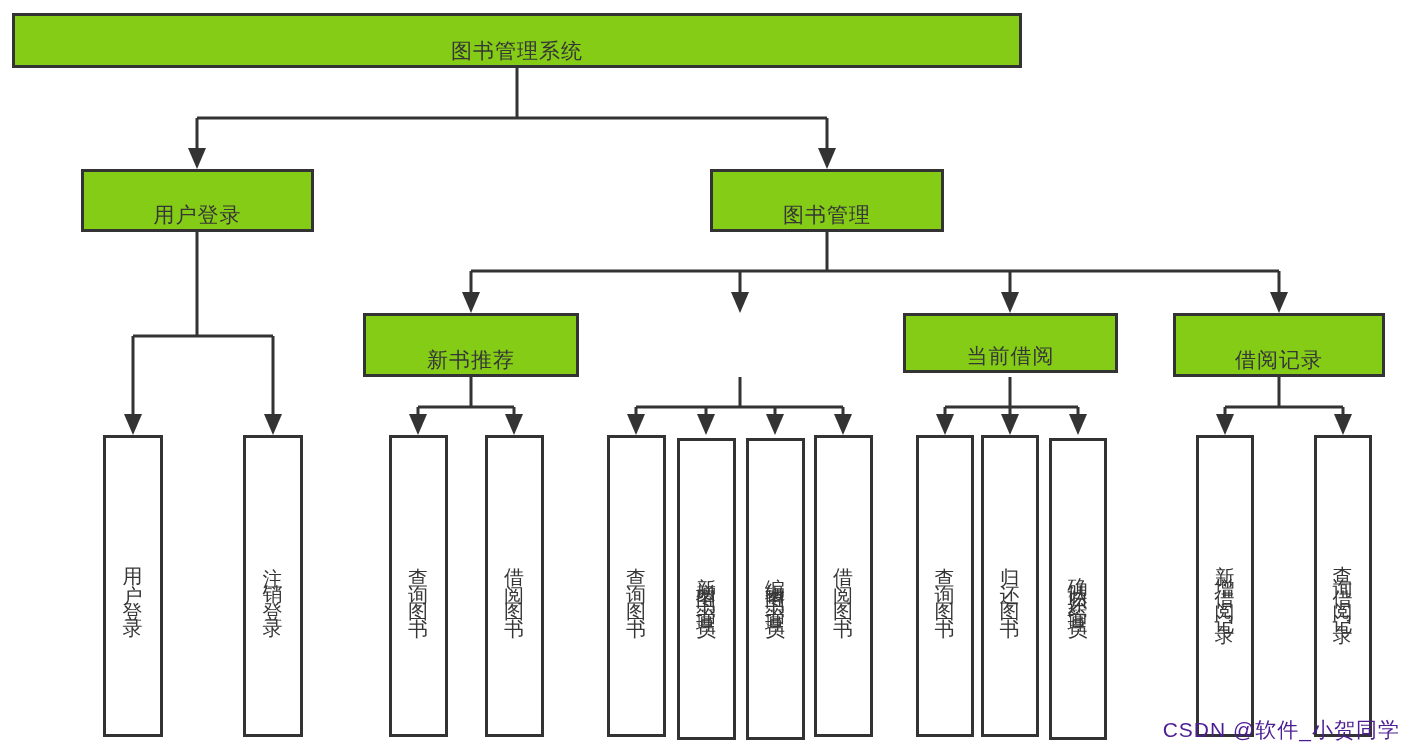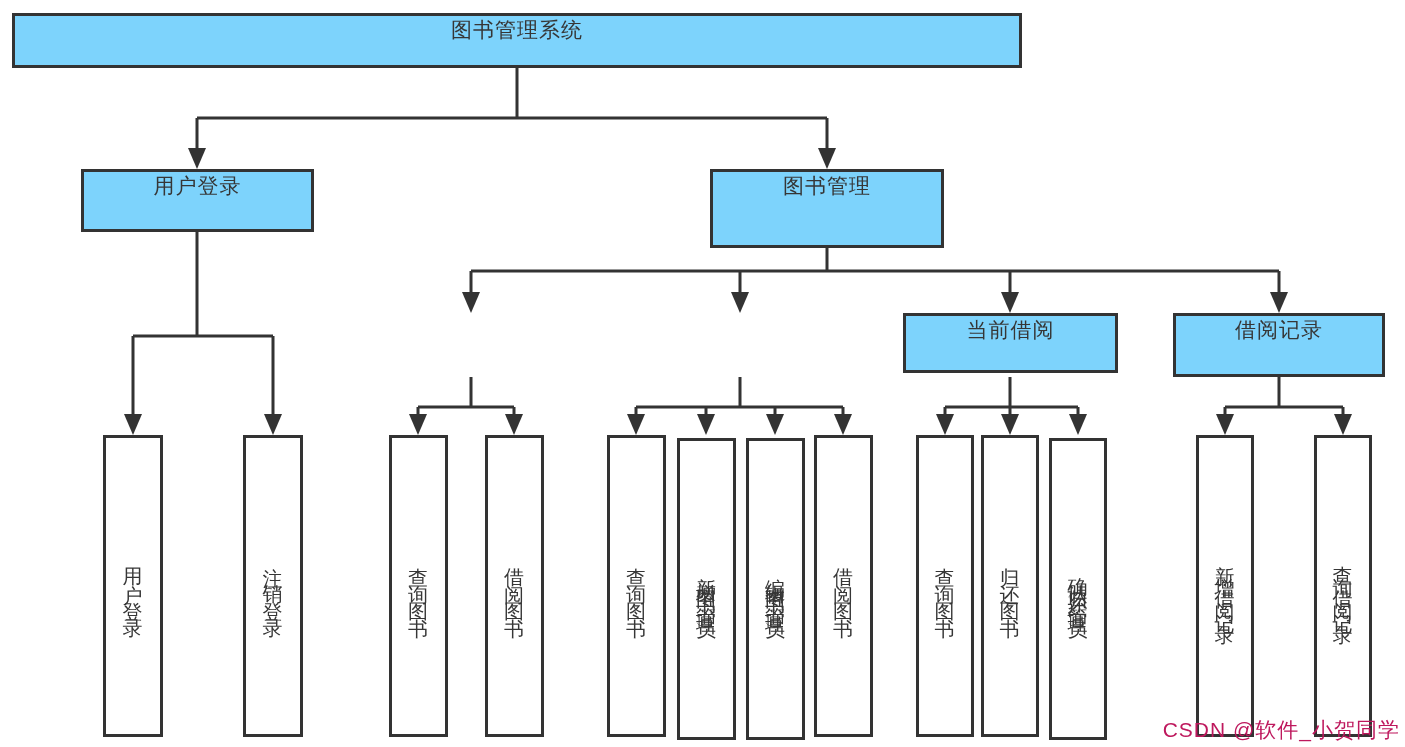--- a/index.html
+++ b/index.html
@@ -8,22 +8,22 @@
     width:1405px;height:747px;
     background:#ffffff;
     overflow:hidden;
     font-family:"Liberation Sans", sans-serif;
   }
   #wires{position:absolute;left:0;top:0;z-index:1;}
   .hnode{
     position:absolute;
     box-sizing:border-box;
     border:3px solid #333333;
-    background:#7dd3fc;
-    display:flex;align-items:flex-start;justify-content:center;
+    background:#84cc16;
+    display:flex;align-items:flex-end;justify-content:center;
     z-index:2;
   }
   .hlabel{
     font-size:21px;color:#363636;letter-spacing:1px;white-space:nowrap;
   }
   .vnode{
     position:absolute;
     box-sizing:border-box;
     border:3px solid #333333;
     background:#ffffff;
@@ -34,21 +34,21 @@
     writing-mode:vertical-rl;
     text-orientation:mixed;
     font-size:20px;color:#363636;
     line-height:1;
     white-space:nowrap;
   }
   .watermark{
     position:absolute;
     right:5px;bottom:3px;
     font-size:21px;
-    color:#be185d;
+    color:#4c1d95;
     z-index:3;
     letter-spacing:1px;
     white-space:nowrap;
   }
 </style>
 </head>
 <body>
 
 <div id="canvas">
 
@@ -99,24 +99,27 @@
     </g>
   </svg>
 
   <div class="hnode" style="left:12px;top:13px;width:1010px;height:55px">
     <span class="hlabel">图书管理系统</span>
   </div>
 
   <div class="hnode" style="left:81px;top:169px;width:233px;height:63px">
     <span class="hlabel">用户登录</span>
   </div>
-  <div class="hnode" style="left:710px;top:169px;width:234px;height:79px">
+  <div class="hnode" style="left:710px;top:169px;width:234px;height:63px">
     <span class="hlabel">图书管理</span>
   </div>
 
+  <div class="hnode" style="left:363px;top:313px;width:216px;height:64px">
+    <span class="hlabel">新书推荐</span>
+  </div>
   <div class="hnode" style="left:903px;top:313px;width:215px;height:60px">
     <span class="hlabel">当前借阅</span>
   </div>
   <div class="hnode" style="left:1173px;top:313px;width:212px;height:64px">
     <span class="hlabel">借阅记录</span>
   </div>
 
   <div class="vnode" style="left:103px;top:435px;width:60px;height:302px">
     <span class="vlabel" style="letter-spacing: 17px;">用户登录</span>
   </div>

